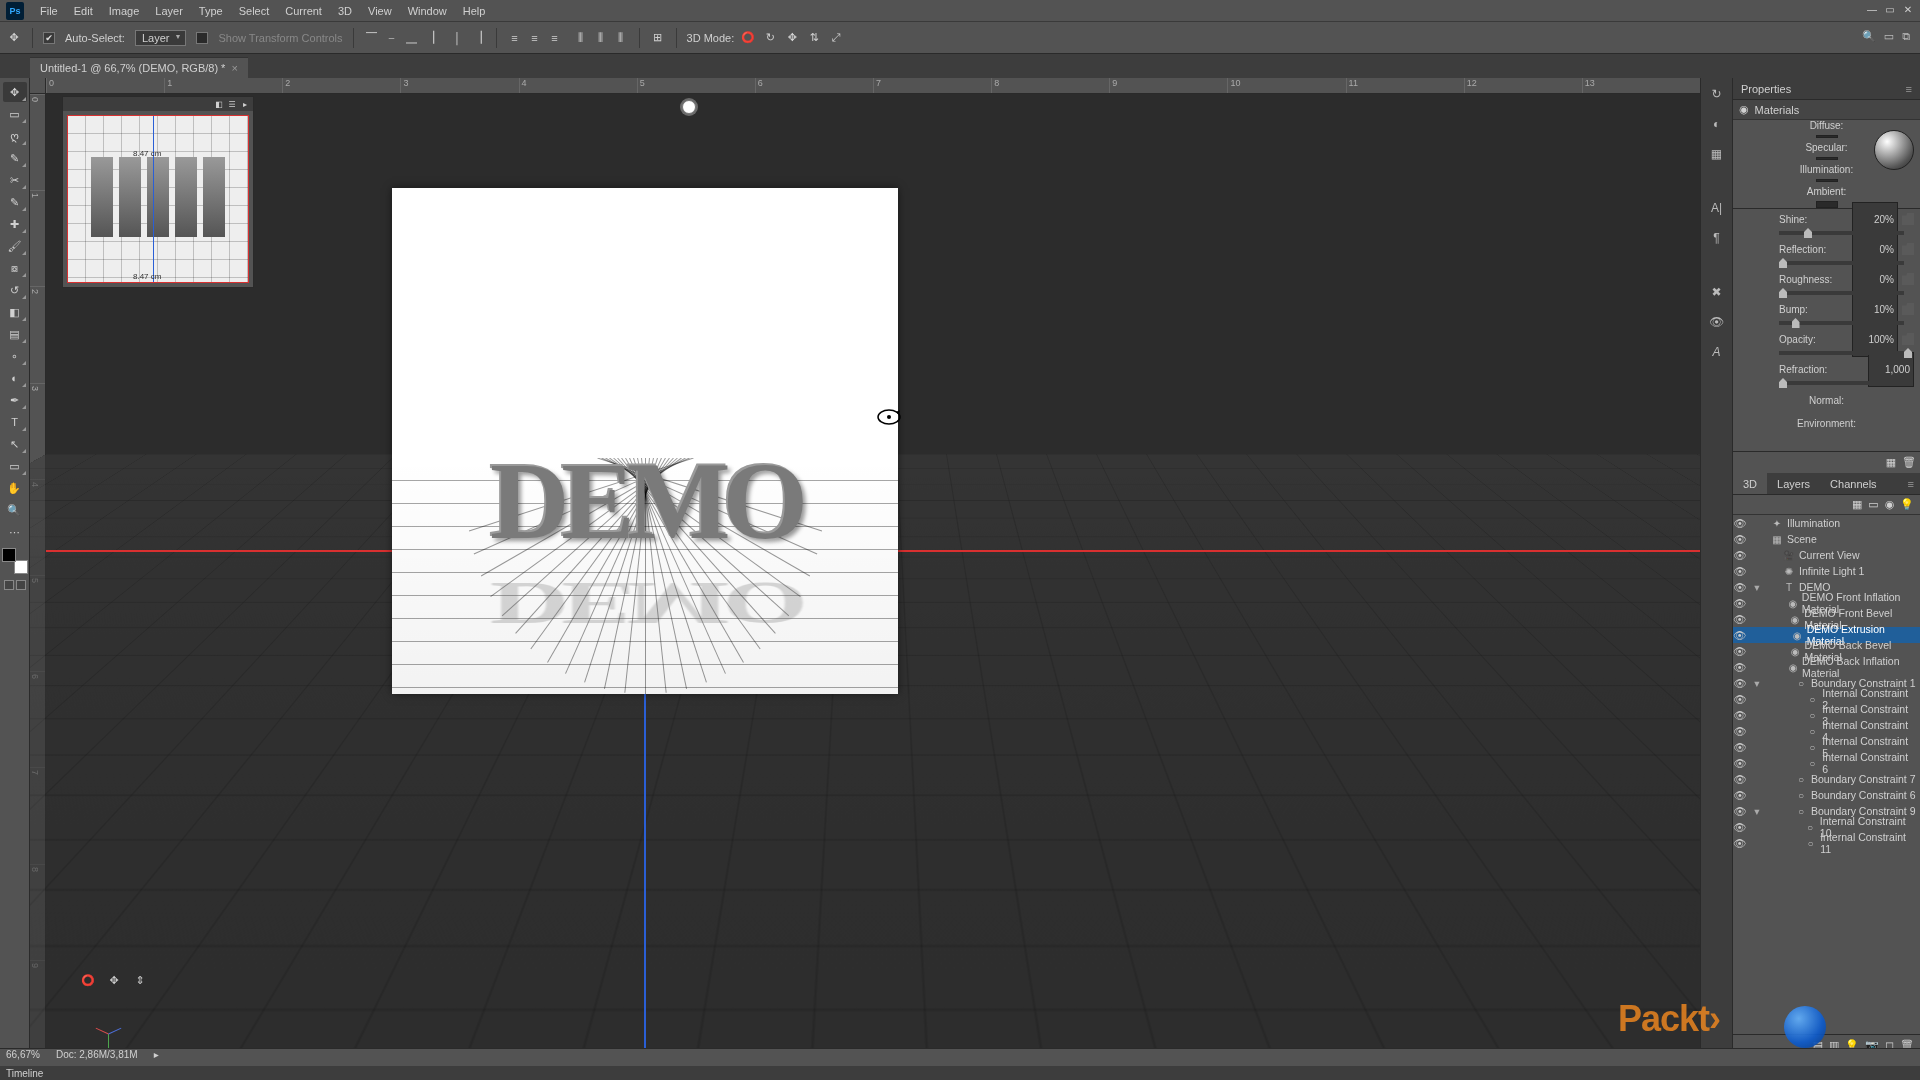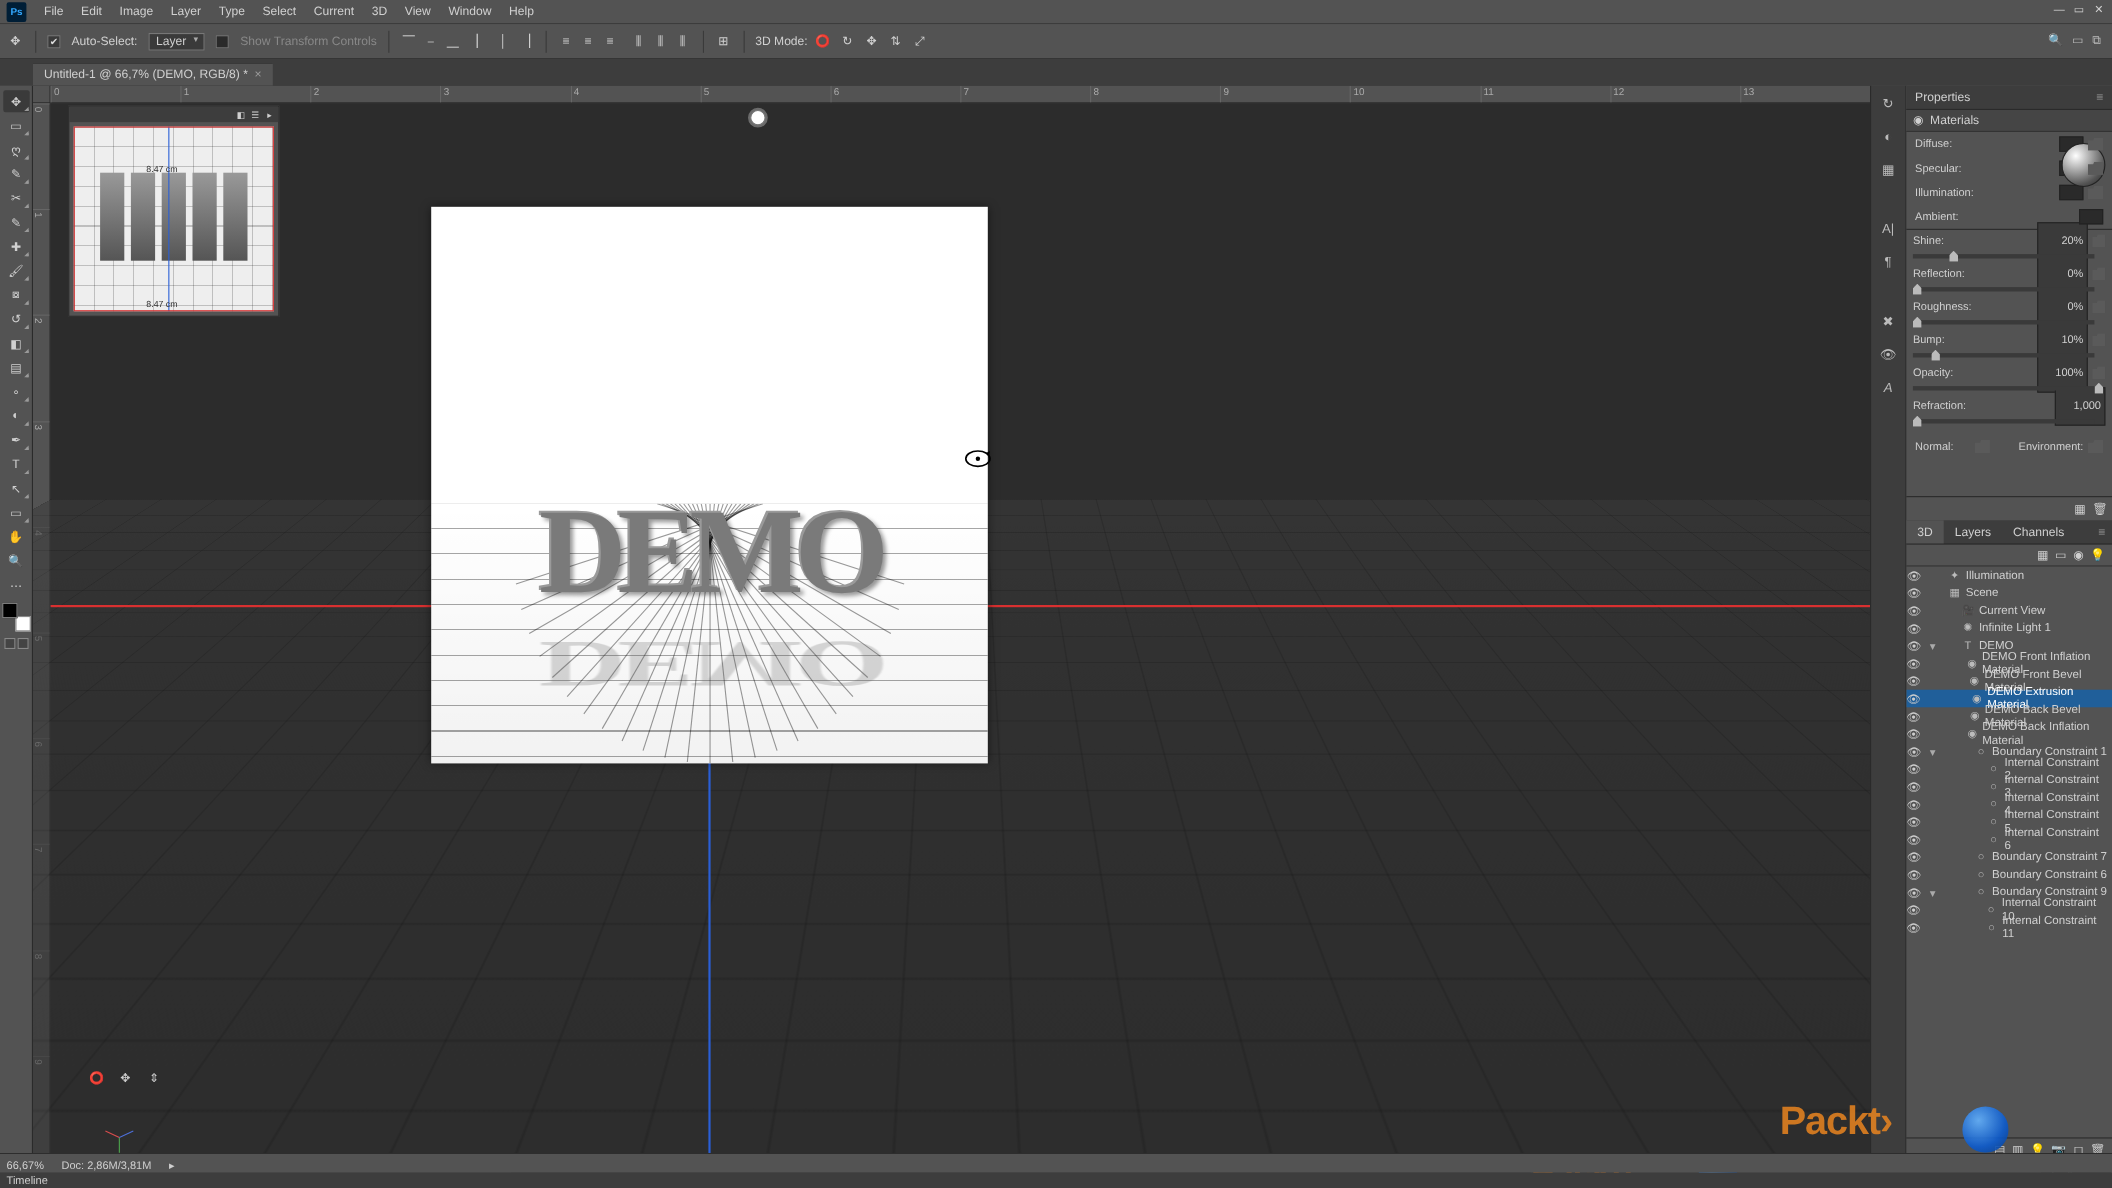--- a/index.html
+++ b/index.html
@@ -91,26 +91,26 @@
 .axis3d { position:absolute; left:48px; bottom:20px; width:30px; height:30px; }
 .axis3d .ax { position:absolute; left:14px; top:28px; width:1px; height:14px; transform-origin:top center; }
 
 
 .right-strip { width:32px; background:#3d3d3d; display:flex; flex-direction:column; align-items:center; padding-top:6px; gap:10px; border-left:1px solid #2a2a2a; }
 .right-strip .ic { width:20px; height:20px; display:flex; align-items:center; justify-content:center; color:#bbb; font-size:12px; }
 
 .panels { width:188px; background:#535353; display:flex; flex-direction:column; border-left:1px solid #2a2a2a; }
 .panel-tab { height:22px; background:#3d3d3d; display:flex; align-items:center; padding:0 8px; font-size:11px; border-bottom:1px solid #2a2a2a; }
 .sub-head { height:20px; background:#454545; display:flex; align-items:center; padding:0 6px; gap:6px; font-size:11px; border-bottom:1px solid #333; }
-.prop-row { height:22px; display:flex; align-items:center; padding:0 8px; gap:4px; font-size:10px; }
+.prop-row { height:22px; display:flex; align-items:center; padding:0 8px; gap:4px; font-size:10px;flex-direction:column; }
 .prop-row .lbl { flex:1; }
 .swatch { width:22px; height:14px; background:#2a2a2a; border:1px solid #222; }
 .folder { width:14px; height:12px; background:#5a5a5a; clip-path:polygon(0 20%,35% 20%,42% 0,100% 0,100% 100%,0 100%); }
 .mat-sphere { position:absolute; right:6px; top:30px; width:40px; height:40px; border-radius:50%; background:radial-gradient(circle at 32% 28%, #fff,#aaa 35%,#555 70%,#222); border:1px solid #222; }
-.slider-row { padding:0 6px 6px 6px; font-size:10px; }
+.slider-row { padding:0 6px 6px 6px; font-size:10px;margin-left:40px; }
 .slider-row .srow { display:flex; align-items:center; height:20px; }
 .slider-row .srow .lbl { flex:1; }
 .slider-row .val { width:46px; background:#3a3a3a; border:1px solid #222; text-align:right; padding:11px 3px; font-size:10px; }
 .slider-row .fld { width:12px; height:12px; display:flex; align-items:center; justify-content:center; margin-left:4px; }
 .slider-track { height:4px; background:#3a3a3a; position:relative; margin:2px 10px 4px 0; }
 .slider-track .thumb { position:absolute; top:-3px; width:8px; height:10px; background:#bbb; clip-path:polygon(50% 0,100% 40%,100% 100%,0 100%,0 40%); }
 
 .panel-btns { height:22px; display:flex; justify-content:flex-end; align-items:center; padding:0 4px; gap:6px; border-top:1px solid #2a2a2a; }
 
 
@@ -121,21 +121,21 @@
 .tree { flex:1; overflow:auto; font-size:10.5px; }
 .tree .row { height:16px; display:flex; align-items:center; padding-right:4px; gap:4px; }
 .tree .row.sel { background:#205f9a; color:#fff; }
 .eye { width:14px; text-align:center; color:#ccc; }
 .tw { width:12px; text-align:center; color:#aaa; }
 .ind { display:inline-block; }
 .tic { width:12px; height:12px; display:inline-flex; align-items:center; justify-content:center; color:#bbb; font-size:10px; }
 .bottom-tool { height:22px; display:flex; align-items:center; justify-content:flex-end; gap:6px; padding:0 6px; border-top:1px solid #2a2a2a; }
 
 
-.status { position:absolute; left:0; right:0; bottom:14px; height:18px; background:#535353; border-top:1px solid #2a2a2a; display:flex; align-items:flex-end; font-size:10px; padding:0 6px; gap:16px; }
+.status { position:absolute; left:0; right:0; bottom:14px; height:18px; background:#535353; border-top:1px solid #2a2a2a; display:flex; align-items:flex-start; font-size:10px; padding:0 6px; gap:16px; }
 .timeline { position:absolute; left:0; right:0; bottom:0; height:14px; background:#3d3d3d; display:flex; align-items:center; font-size:10px; padding:0 6px; }
 
 .watermark { position:absolute; top:16px; left:50%; transform:translateX(-50%); color:rgba(255,255,255,.18); font-size:16px; letter-spacing:2px; font-weight:bold; pointer-events:none; }
 .packt { position:absolute; right:200px; bottom:40px; font-size:36px; font-weight:800; color:#f58a1f; letter-spacing:-1px; opacity:.8; pointer-events:none; }
 .blob { position:absolute; right:94px; bottom:32px; width:42px; height:42px; border-radius:50%; background:radial-gradient(circle at 35% 30%,#63b2ff,#0d5ccf 60%,#063a86); opacity:.9; pointer-events:none; }
 </style>
 </head>
 <body>
 
 <div class="menubar">

